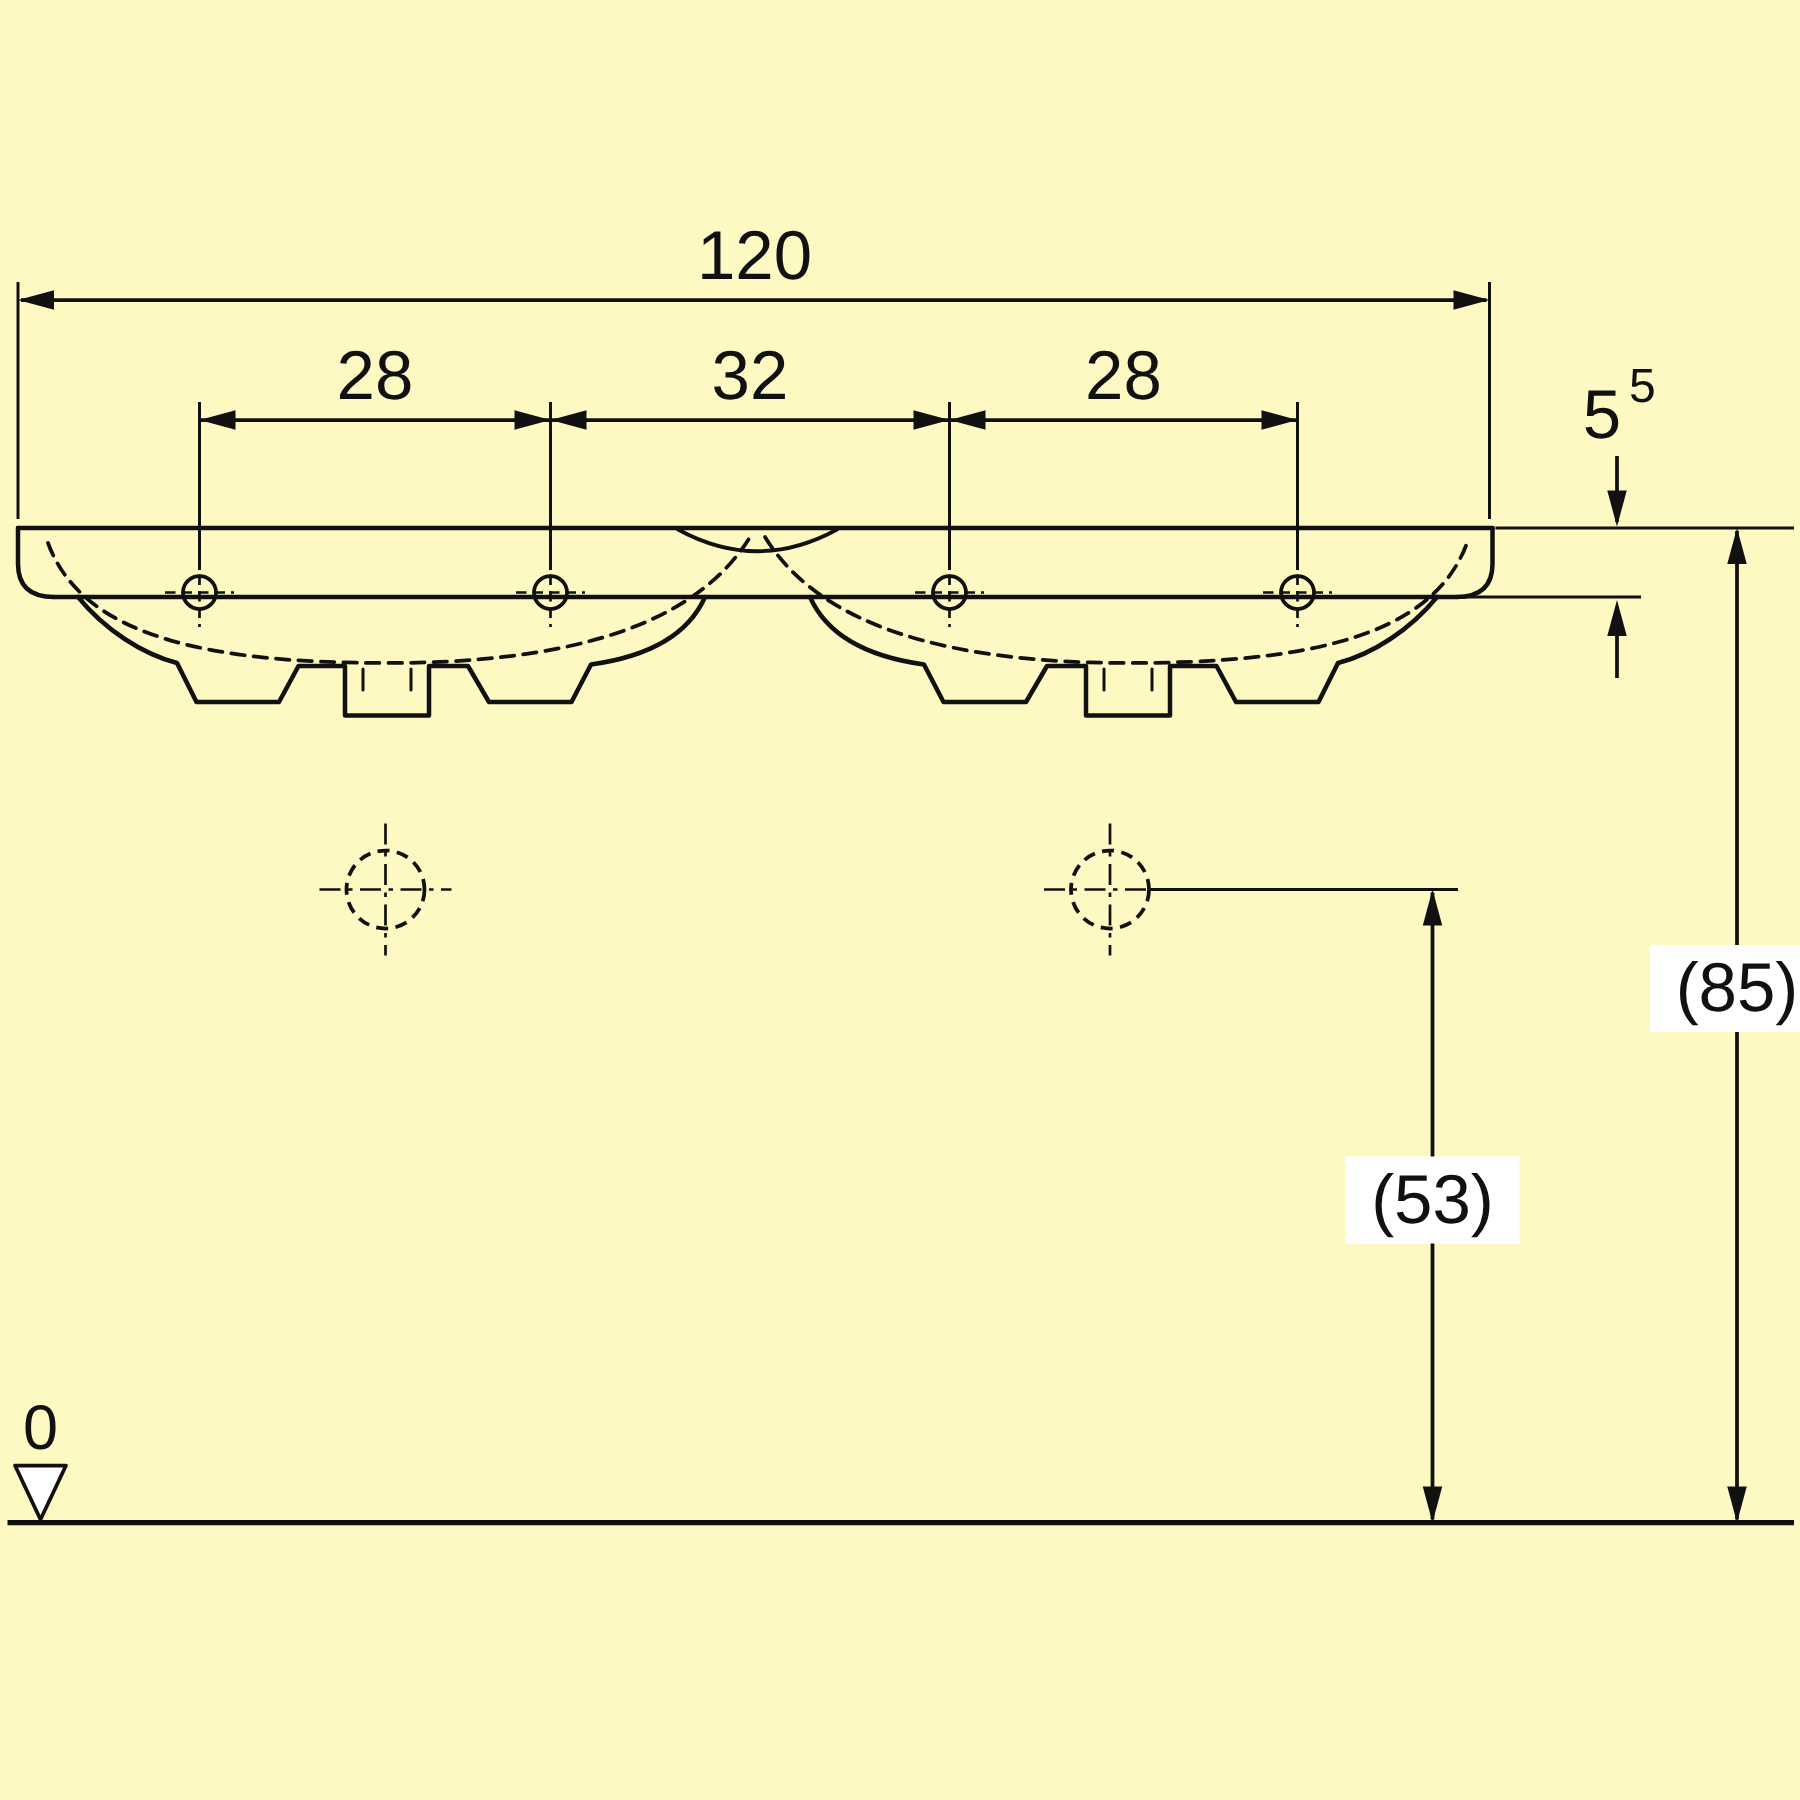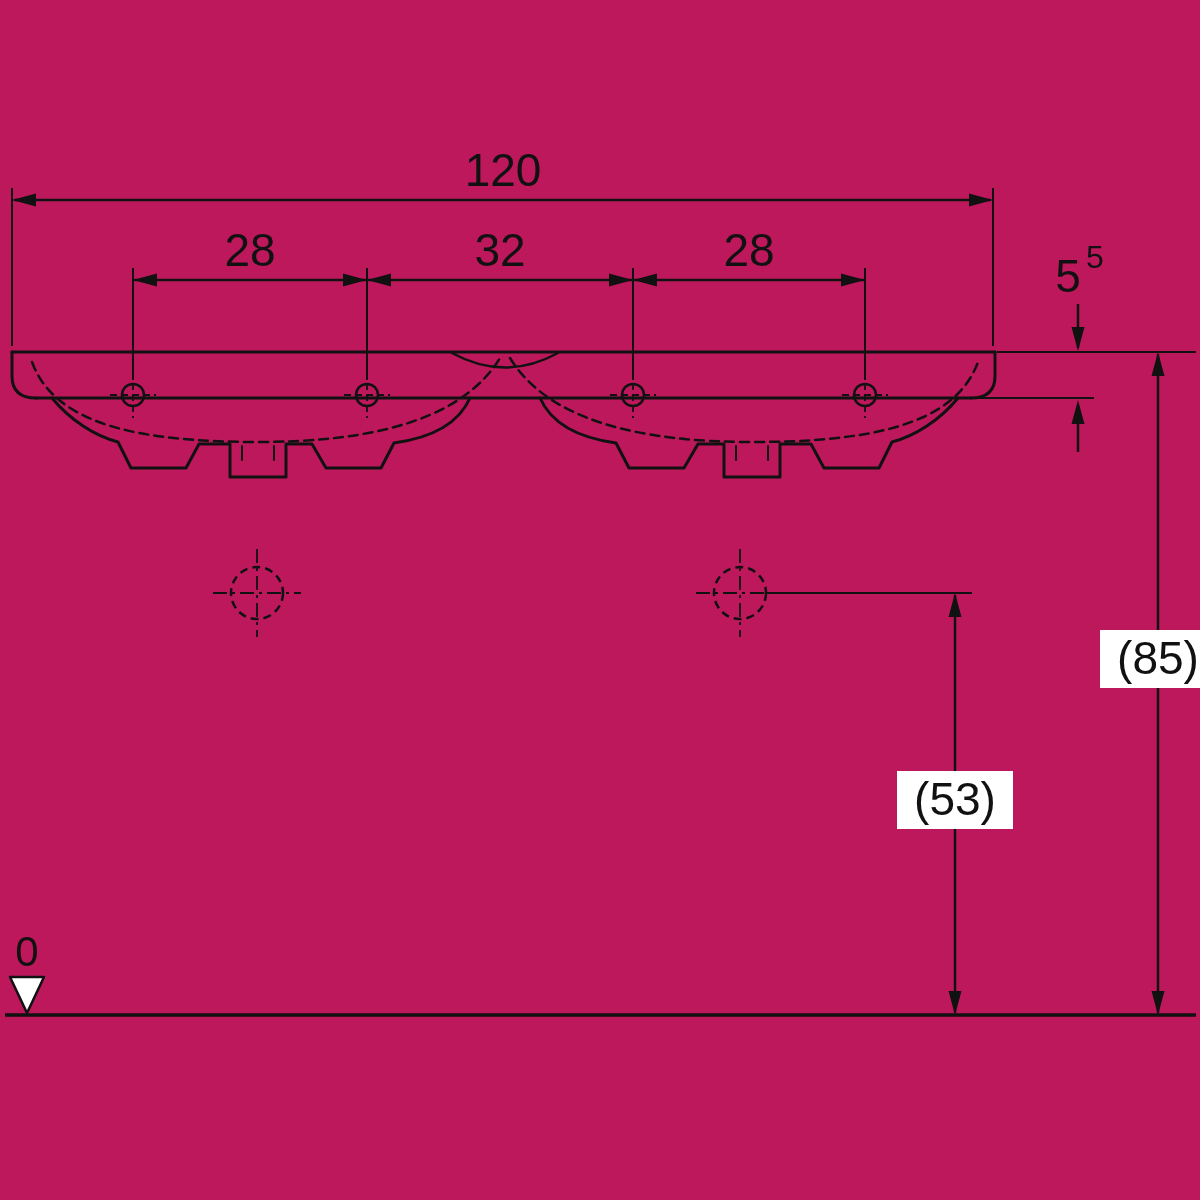--- a/index.html
+++ b/index.html
@@ -3,21 +3,21 @@
 <meta charset="utf-8">
 <style>
   html, body {
     margin: 0;
     padding: 0;
     background: #ffffff;
   }
   .canvas {
     width: 1200px;
     height: 1200px;
-    background: #be185d;
+    background: #fef9c3;
     position: relative;
     font-family: "Liberation Sans", sans-serif;
   }
   svg { display: block; }
   text {
     fill: #111111;
     font-family: "Liberation Sans", sans-serif;
   }
   .dim-text   { font-size: 46px; }
   .sup-text   { font-size: 32px; }

